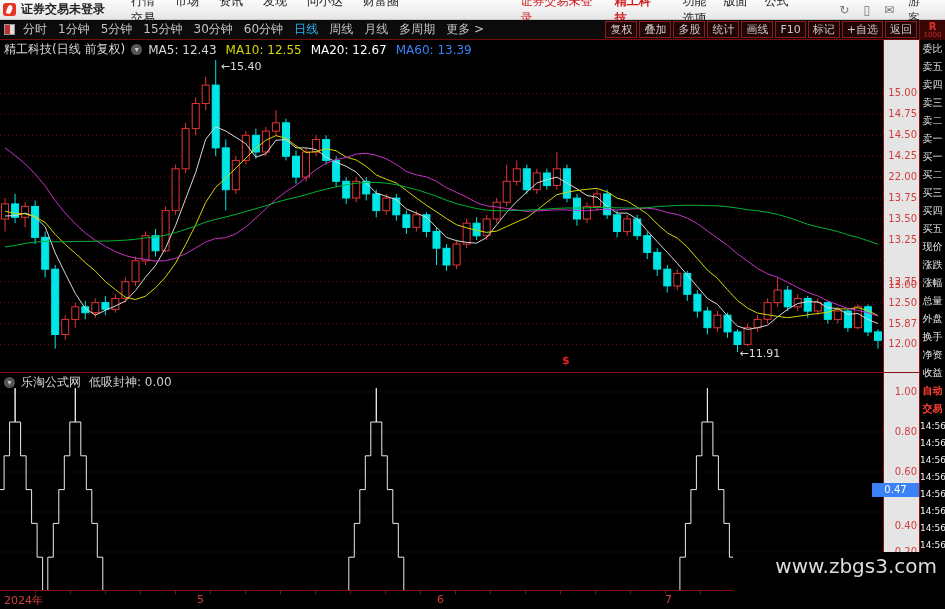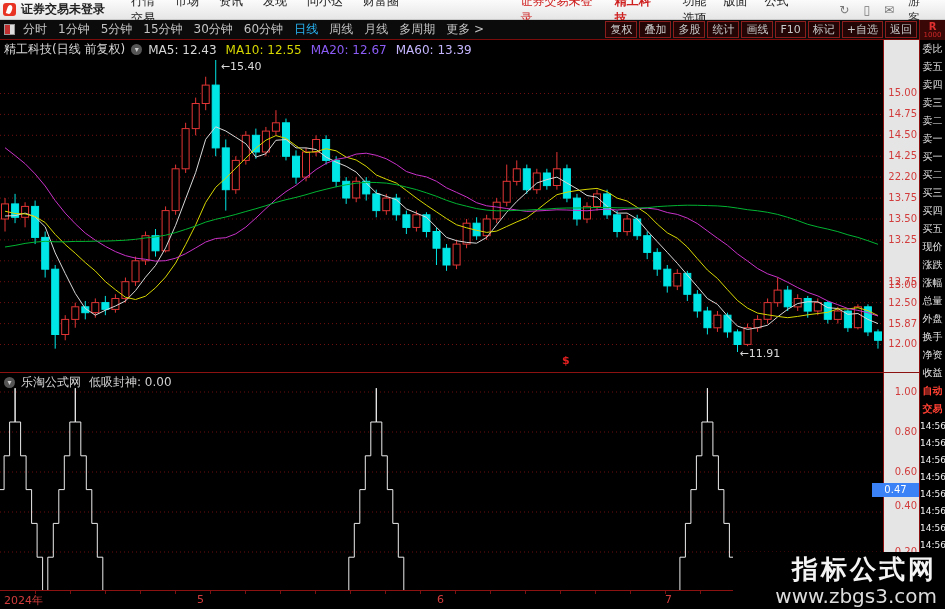--- a/index.html
+++ b/index.html
@@ -109,21 +109,21 @@
         <span class="tb-btn">+自选</span>
         <span class="tb-btn">返回</span>
       </span>
     <span id="r-badge"><span>R</span><span class="sub">1000</span></span>
   </div>
 
   <div id="main-chart">
     <div id="chart-header">
       <span>精工科技(日线 前复权)</span>
       <span class="chev-circle">▾</span>
-      <span id="ma-labels"><span class="ma-val" style="color: rgb(216, 216, 216);">MA5: 12.43</span><span class="ma-val" style="color: rgb(214, 214, 0);">MA10: 12.55</span><span class="ma-val" style="color: #8b5cf6;">MA20: 12.67</span><span class="ma-val" style="color: #c4b5fd;">MA60: 13.39</span></span>
+      <span id="ma-labels"><span class="ma-val" style="color: rgb(216, 216, 216);">MA5: 12.43</span><span class="ma-val" style="color: rgb(214, 214, 0);">MA10: 12.55</span><span class="ma-val" style="color: #ffffff;">MA20: 12.67</span><span class="ma-val" style="color: #3b82f6;">MA60: 13.39</span></span>
     </div>
     <svg id="chart-svg" width="883" height="332">
         <line x1="0" y1="304.5" x2="883" y2="304.5" stroke="#6e0f0f" stroke-width="1" stroke-dasharray="1 3"></line>
         <line x1="0" y1="283.6" x2="883" y2="283.6" stroke="#6e0f0f" stroke-width="1" stroke-dasharray="1 3"></line>
         <line x1="0" y1="262.6" x2="883" y2="262.6" stroke="#6e0f0f" stroke-width="1" stroke-dasharray="1 3"></line>
         <line x1="0" y1="241.7" x2="883" y2="241.7" stroke="#6e0f0f" stroke-width="1" stroke-dasharray="1 3"></line>
         <line x1="0" y1="220.8" x2="883" y2="220.8" stroke="#6e0f0f" stroke-width="1" stroke-dasharray="1 3"></line>
         <line x1="0" y1="199.9" x2="883" y2="199.9" stroke="#6e0f0f" stroke-width="1" stroke-dasharray="1 3"></line>
         <line x1="0" y1="179.0" x2="883" y2="179.0" stroke="#6e0f0f" stroke-width="1" stroke-dasharray="1 3"></line>
         <line x1="0" y1="158.1" x2="883" y2="158.1" stroke="#6e0f0f" stroke-width="1" stroke-dasharray="1 3"></line>
@@ -335,33 +335,33 @@
         <line x1="0" y1="180" x2="883" y2="180" stroke="#6e0f0f" stroke-width="1" stroke-dasharray="1 3"></line>
         <path d="M0 219 L-17.9 219 L-12.4 219.0 L-12.4 185.2 L-6.9 185.2 L-6.9 151.4 L-1.4 151.4 L-1.4 117.6 L4.1 117.6 L4.1 83.8 L9.6 83.8 L9.6 50.0 L15.1 50.0 L15.1 16.2 L15.1 50.0 L20.6 50.0 L20.6 83.8 L26.1 83.8 L26.1 117.6 L31.6 117.6 L31.6 151.4 L37.1 151.4 L37.1 185.2 L42.6 185.2 L42.6 219.0 L48.1 219.0 L48.1 219 L42.3 219 L47.8 219.0 L47.8 185.2 L53.3 185.2 L53.3 151.4 L58.8 151.4 L58.8 117.6 L64.3 117.6 L64.3 83.8 L69.8 83.8 L69.8 50.0 L75.3 50.0 L75.3 16.2 L75.3 50.0 L80.8 50.0 L80.8 83.8 L86.3 83.8 L86.3 117.6 L91.8 117.6 L91.8 151.4 L97.3 151.4 L97.3 185.2 L102.8 185.2 L102.8 219.0 L108.3 219.0 L108.3 219 L343.3 219 L348.8 219.0 L348.8 185.2 L354.3 185.2 L354.3 151.4 L359.8 151.4 L359.8 117.6 L365.3 117.6 L365.3 83.8 L370.8 83.8 L370.8 50.0 L376.3 50.0 L376.3 16.2 L376.3 50.0 L381.8 50.0 L381.8 83.8 L387.3 83.8 L387.3 117.6 L392.8 117.6 L392.8 151.4 L398.3 151.4 L398.3 185.2 L403.8 185.2 L403.8 219.0 L409.3 219.0 L409.3 219 L674.4 219 L679.9 219.0 L679.9 185.2 L685.4 185.2 L685.4 151.4 L690.9 151.4 L690.9 117.6 L696.4 117.6 L696.4 83.8 L701.9 83.8 L701.9 50.0 L707.4 50.0 L707.4 16.2 L707.4 50.0 L712.9 50.0 L712.9 83.8 L718.4 83.8 L718.4 117.6 L723.9 117.6 L723.9 151.4 L729.4 151.4 L729.4 185.2 L734.9 185.2 L734.9 219.0 L740.4 219.0 L740.4 219 L883 219" fill="none" stroke="#ececec" stroke-width="1"></path>
       </svg>
   </div>
 
   <div id="price-axis">
       <span class="axis-label" style="top: 47px;">15.00</span>
       <span class="axis-label" style="top: 68px;">14.75</span>
       <span class="axis-label" style="top: 89px;">14.50</span>
       <span class="axis-label" style="top: 110px;">14.25</span>
-      <span class="axis-label" style="top: 131px;">22.20</span>
+      <span class="axis-label" style="top: 131px;">22.00</span>
       <span class="axis-label" style="top: 152px;">13.75</span>
       <span class="axis-label" style="top: 173px;">13.50</span>
       <span class="axis-label" style="top: 194px;">13.25</span>
       <span class="axis-label" style="top: 215px; margin-top: 24px;">13.00</span>
       <span class="axis-label" style="top: 236px;">12.75</span>
       <span class="axis-label" style="top: 257px;">12.50</span>
       <span class="axis-label" style="top: 278px;">15.87</span>
       <span class="axis-label" style="top: 298px;">12.00</span>
       <span class="axis-label" style="top: 346px;">1.00</span>
       <span class="axis-label" style="top: 386px;">0.80</span>
       <span class="axis-label" style="top: 426px;">0.60</span>
-      <span class="axis-label" style="top: 460px;">0.40</span>
+      <span class="axis-label" style="top: 480px;">0.40</span>
       <span class="axis-label" style="top: 506px;">0.20</span>
     </div>
   <div id="cursor-box">0.47</div>
 
   <div id="right-panel">
       <span class="rp-row" style="display: block;">委比</span>
       <span class="rp-row" style="display: block;">卖五</span>
       <span class="rp-row" style="display: block;">卖四</span>
       <span class="rp-row" style="display: block;">卖三</span>
       <span class="rp-row" style="display: block;">卖二</span>
@@ -423,17 +423,16 @@
       <div class="date-tick" style="left: 770px;"></div>
       <div class="date-tick" style="left: 805px;"></div>
       <div class="date-tick" style="left: 840px;"></div>
       <div class="date-tick" style="left: 875px;"></div>
       <span class="date-label" style="left: 197px;">5</span>
       <span class="date-label" style="left: 437px;">6</span>
       <span class="date-label" style="left: 665px;">7</span>
     </div>
 
   <div id="watermark">
-    <div class="w1">指标公式网</div>
     <div class="w2">www.zbgs3.com</div>
   </div>
 
 </div>
 
 </body></html>

